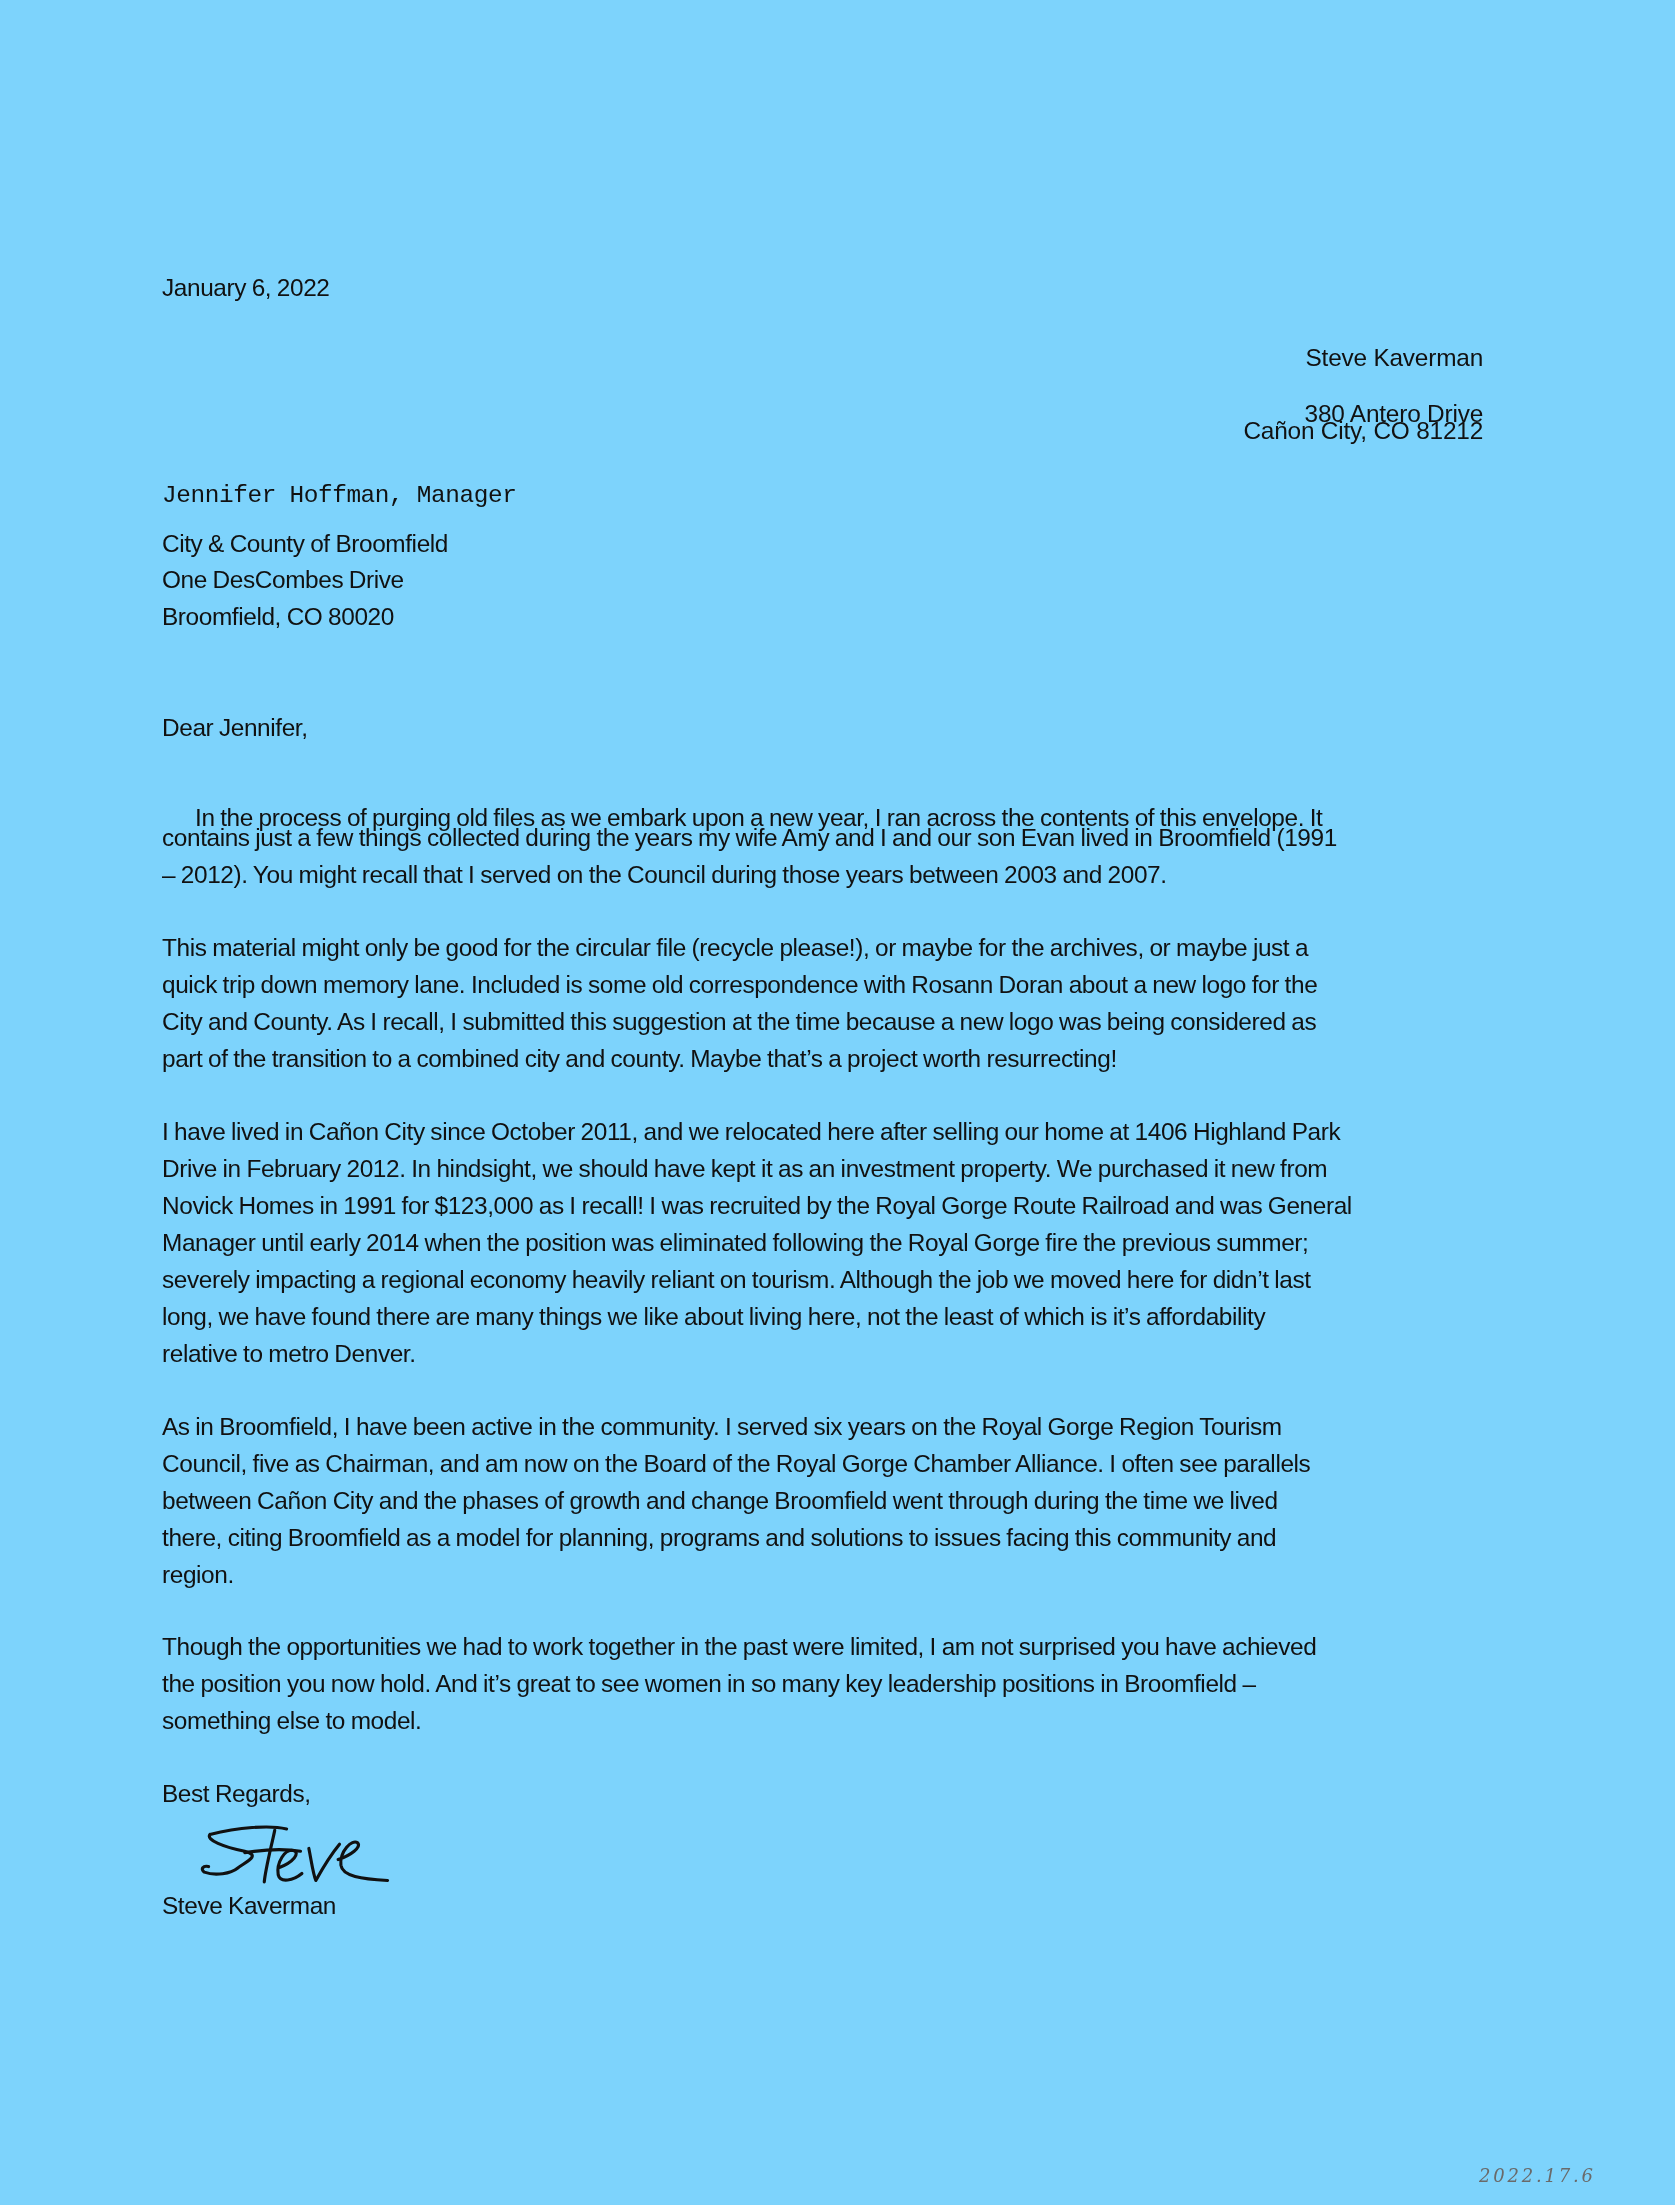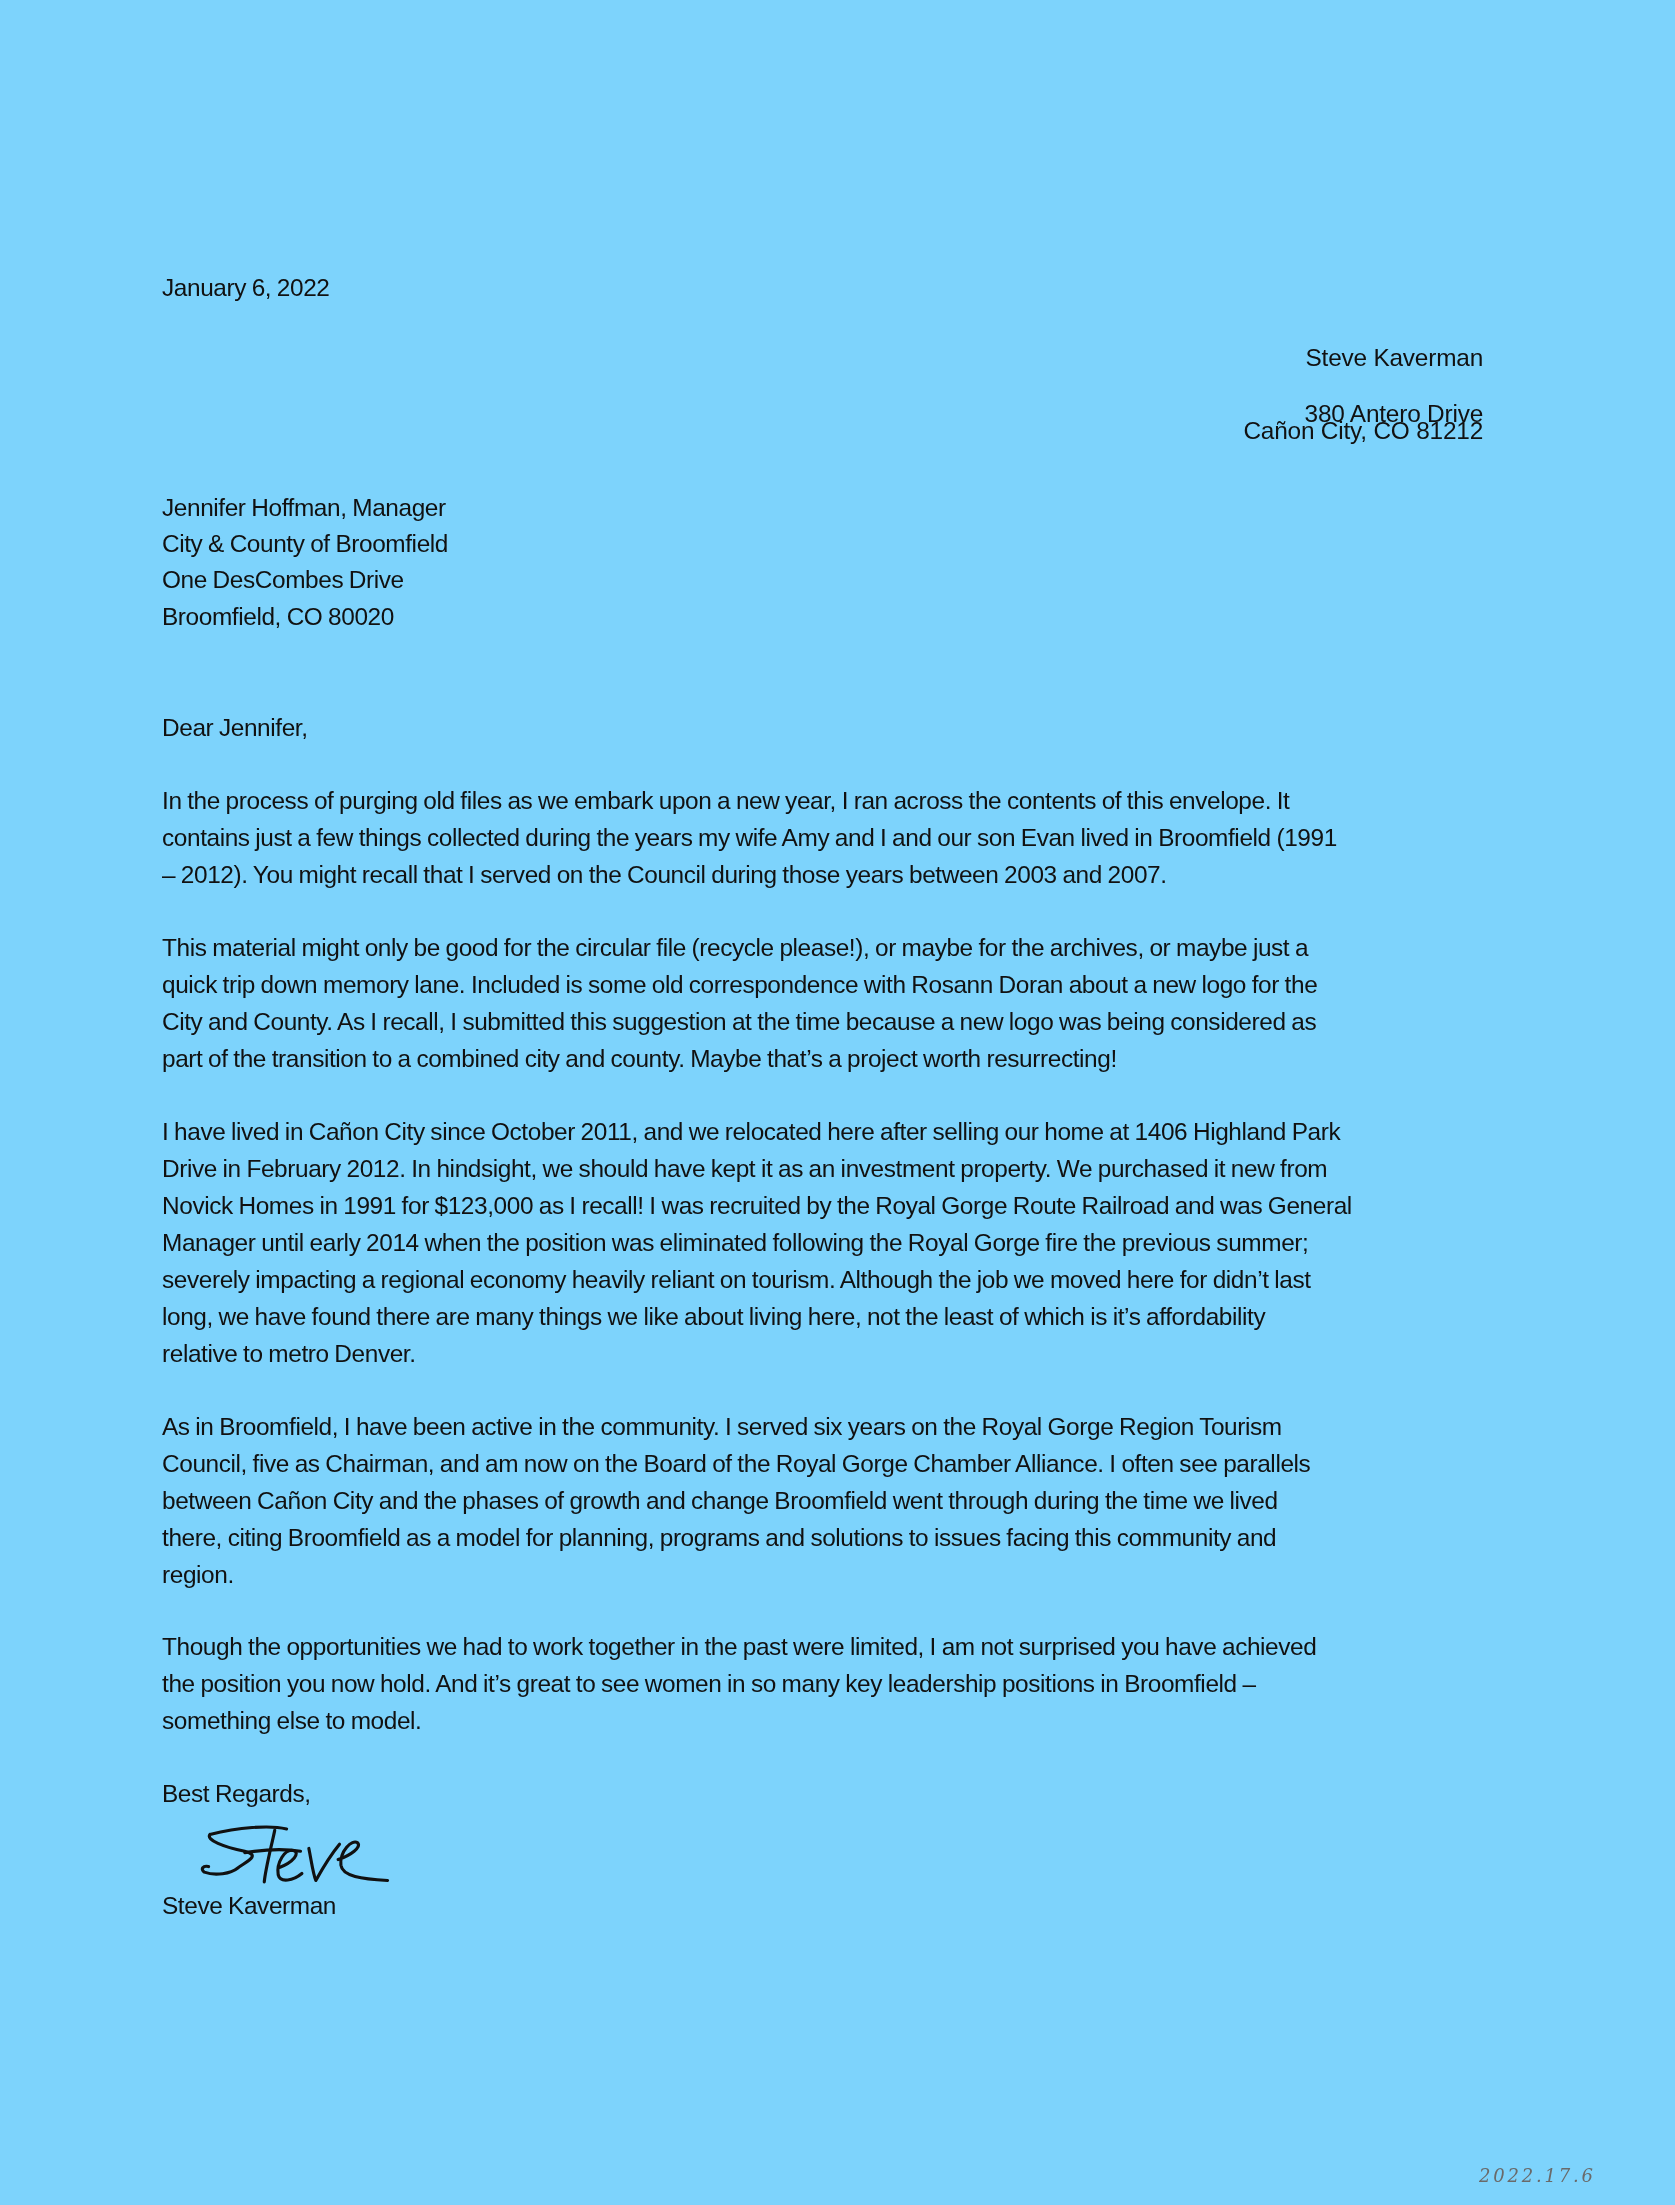--- a/index.html
+++ b/index.html
@@ -66,30 +66,30 @@
 
   <div class="line" style="top:272px;">January 6, 2022</div>
 
   <div>
     <div class="sender" style="top:342px;">Steve Kaverman</div>
     <div class="sender" style="top:398px;">380 Antero Drive</div>
     <div class="sender" style="top:415px;">Cañon City, CO 81212</div>
   </div>
 
   <div>
-    <div class="line" style="top:492px;">Jennifer Hoffman, Manager</div>
+    <div class="line" style="top:480px;font-family:Liberation Mono, monospace;">Jennifer Hoffman, Manager</div>
     <div class="line" style="top:528px;">City &amp; County of Broomfield</div>
     <div class="line" style="top:564px;">One DesCombes Drive</div>
     <div class="line" style="top:601px;">Broomfield, CO 80020</div>
   </div>
 
   <div class="line" style="top:712px;">Dear Jennifer,</div>
 
   <div>
-    <div class="line" style="top:785px;">In the process of purging old files as we embark upon a new year, I ran across the contents of this envelope. It</div>
+    <div class="line" style="top:802px;margin-left:33px;">In the process of purging old files as we embark upon a new year, I ran across the contents of this envelope. It</div>
     <div class="line" style="top:822px;">contains just a few things collected during the years my wife Amy and I and our son Evan lived in Broomfield (1991</div>
     <div class="line" style="top:859px;">– 2012). You might recall that I served on the Council during those years between 2003 and 2007.</div>
   </div>
 
   <div>
     <div class="line" style="top:932px;">This material might only be good for the circular file (recycle please!), or maybe for the archives, or maybe just a</div>
     <div class="line" style="top:969px;">quick trip down memory lane. Included is some old correspondence with Rosann Doran about a new logo for the</div>
     <div class="line" style="top:1006px;">City and County. As I recall, I submitted this suggestion at the time because a new logo was being considered as</div>
     <div class="line" style="top:1043px;text-align:right;">part of the transition to a combined city and county. Maybe that’s a project worth resurrecting!</div>
   </div>

